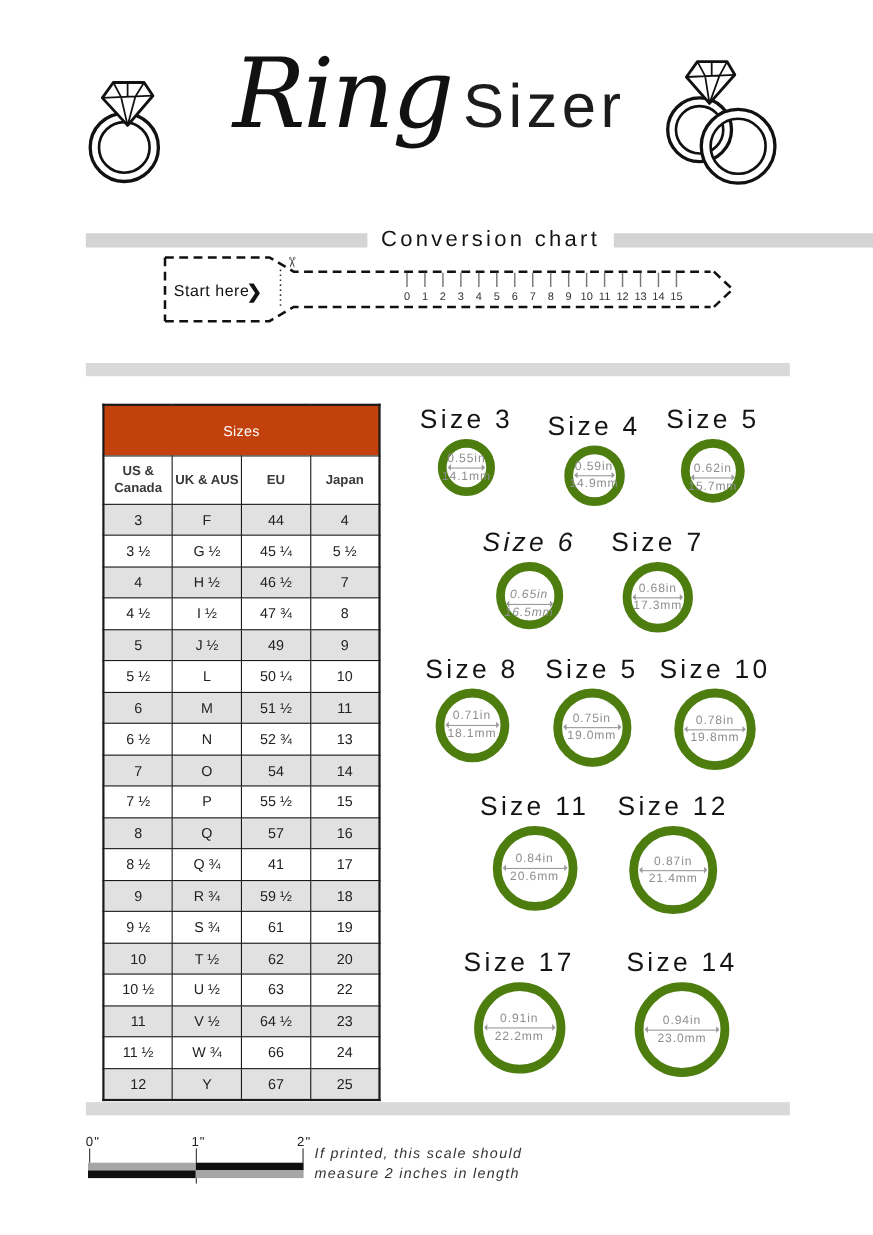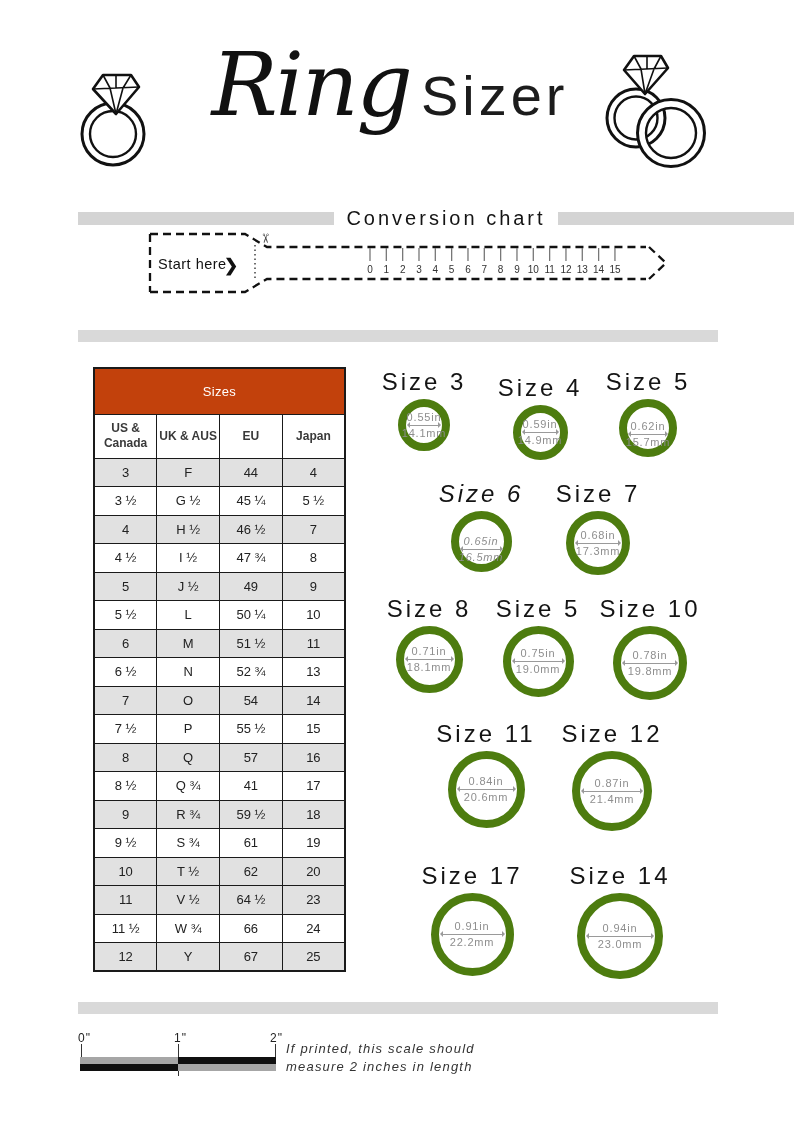--- a/index.html
+++ b/index.html
@@ -271,20 +271,26 @@
           <td>S ¾</td>
           <td>61</td>
           <td>19</td>
         </tr>
         <tr class="alt">
           <td>10</td>
           <td>T ½</td>
           <td>62</td>
           <td>20</td>
         </tr>
+        <tr>
+          <td>10 ½</td>
+          <td>U ½</td>
+          <td>63</td>
+          <td>22</td>
+        </tr>
         <tr class="alt">
           <td>11</td>
           <td>V ½</td>
           <td>64 ½</td>
           <td>23</td>
         </tr>
         <tr>
           <td>11 ½</td>
           <td>W ¾</td>
           <td>66</td>

